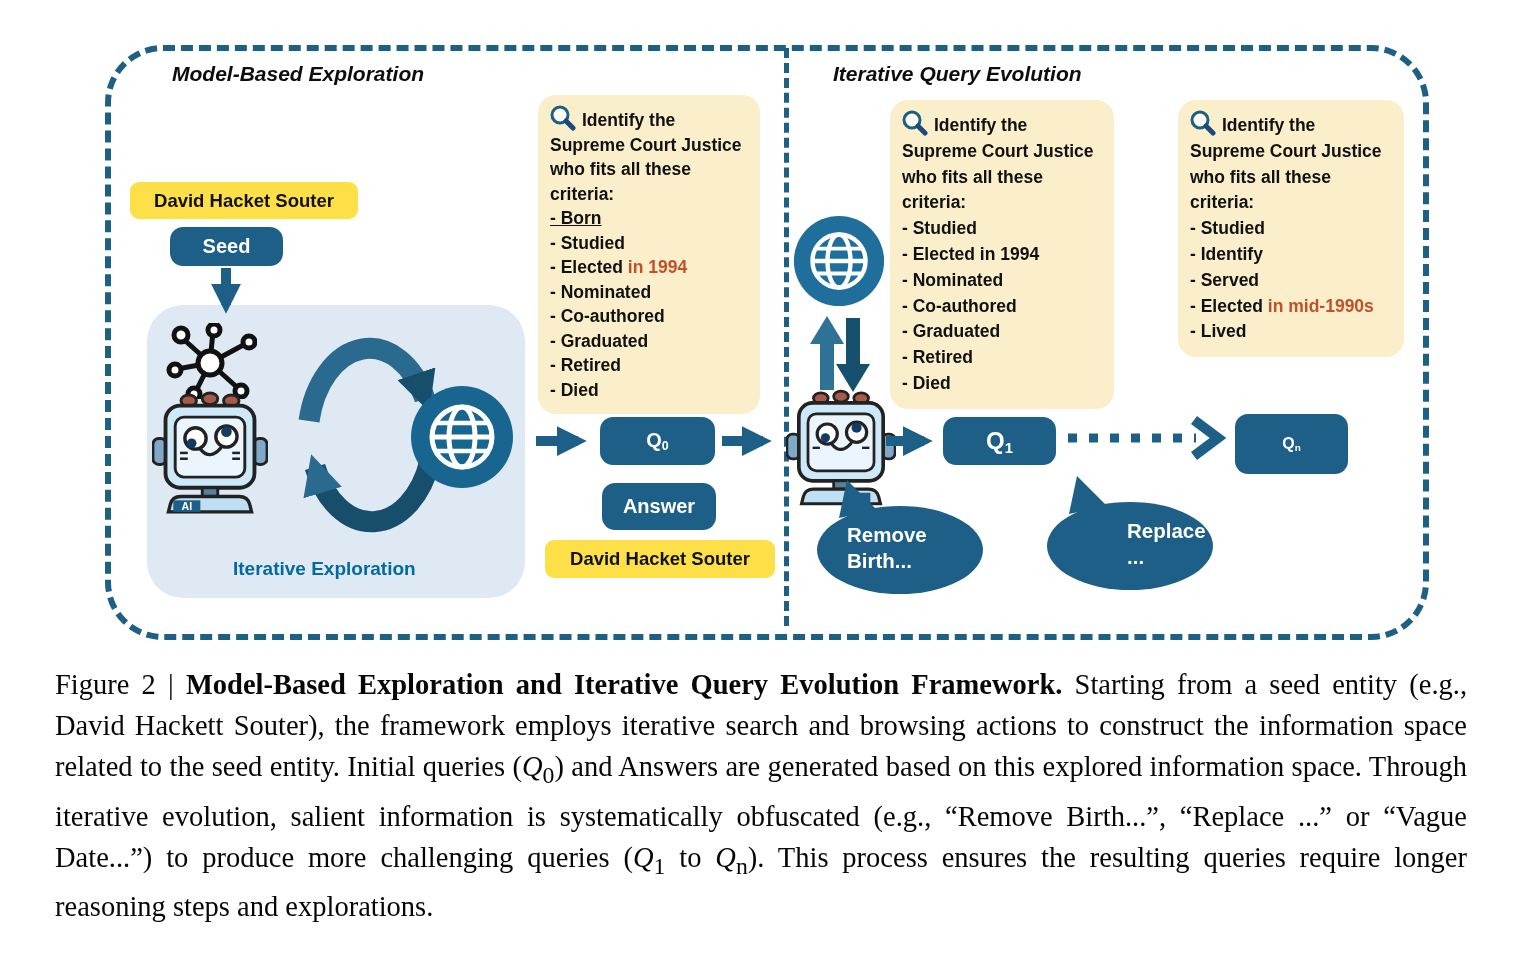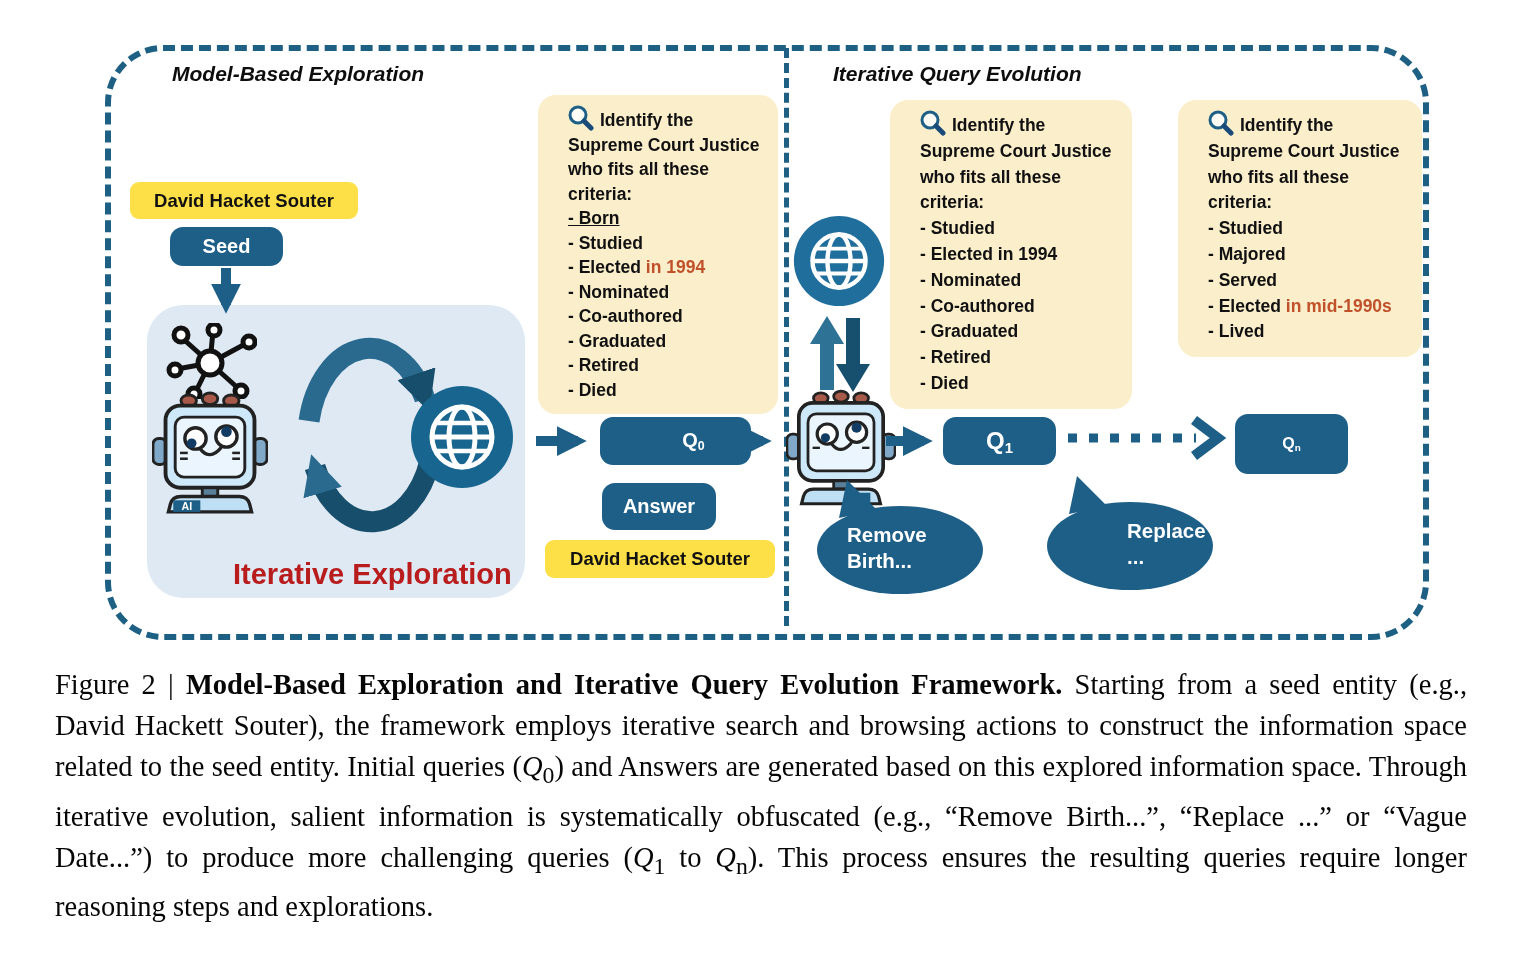--- a/index.html
+++ b/index.html
@@ -9,27 +9,27 @@
   
   .frame{left:105px;top:45px;width:1312px;height:583px;border:6px dashed #1D6083;border-radius:58px;}
   .divider{left:784px;top:48px;height:578px;width:0;border-left:5px dashed #1D6083;}
   .panel-title{font-size:21px;font-weight:bold;font-style:italic;color:#0d0d0d;white-space:nowrap;}
   
   .cream{background:#fde047;border-radius:9px;color:#111;font-weight:bold;
          display:flex;align-items:center;justify-content:center;}
   .teal-btn{background:#1E5F88;border-radius:13px;color:#fff;font-weight:bold;
             display:flex;align-items:center;justify-content:center;text-align:center;}
   .bluepanel{background:#DFE9F4;border-radius:36px;}
-  .qbox{background:#FAEECB;border-radius:18px;padding:10px 14px 12px 30px;
+  .qbox{background:#FAEECB;border-radius:18px;padding:10px 14px 12px 12px;
         font-size:17.5px;font-weight:bold;color:#111;line-height:24.5px;}
   .qbox .hl{color:#C0512B;}
   .qbox .und{text-decoration:underline;}
   .qline{white-space:normal;}
   .mag{vertical-align:-5px;margin-right:6px;}
-  .iter-label{font-size:29px;font-weight:bold;color:#b91c1c;white-space:nowrap;}
+  .iter-label{font-size:19px;font-weight:bold;color:#0369a1;white-space:nowrap;}
   .sub{font-size:0.62em;vertical-align:-0.25em;}
   
   .bubble{width:170px;height:118px;}
   .bubble-text{position:absolute;color:#fff;font-weight:bold;font-size:20.5px;line-height:26px;}
   
   .caption{left:55px;top:664px;width:1412px;font-family:"Liberation Serif",serif;
            font-size:28.5px;line-height:41px;color:#060606;text-align:justify;}
   .caption b{font-weight:bold;}
   .caption i{font-style:italic;}
   svg{display:block;}
@@ -126,21 +126,21 @@
     <div class="qline"><span class="und">- Born</span></div>
     <div class="qline">- Studied</div>
     <div class="qline"><span>- Elected </span><span class="hl">in 1994</span></div>
     <div class="qline">- Nominated</div>
     <div class="qline">- Co-authored</div>
     <div class="qline">- Graduated</div>
     <div class="qline">- Retired</div>
     <div class="qline">- Died</div>
   </div>
 
-  <div class="abs teal-btn" style="left:600px;top:417px;width:115px;height:48px;font-size:20px;padding-left:36px;">
+  <div class="abs teal-btn" style="left:600px;top:417px;width:115px;height:48px;font-size:20px;">
     <span><span>Q</span><span class="sub">0</span></span>
   </div>
   <div class="abs teal-btn" style="left:602px;top:483px;width:114px;height:47px;font-size:20px;">Answer</div>
   <div class="abs cream" style="left:545px;top:540px;width:230px;height:38px;font-size:18.5px;">David Hacket Souter</div>
 
   <svg class="abs" style="left:793px;top:215px;" width="92" height="92" viewBox="0 0 104 104">
     <circle cx="52" cy="52" r="51" fill="#1F6E9C"></circle>
     <circle cx="52" cy="52" r="30" stroke="#fff" stroke-width="5" fill="none"></circle>
     <ellipse cx="52" cy="52" rx="13" ry="30" stroke="#fff" stroke-width="5" fill="none"></ellipse>
     <line x1="22" y1="52" x2="82" y2="52" stroke="#fff" stroke-width="5"></line>
@@ -182,21 +182,21 @@
     <div class="qline">- Retired</div>
     <div class="qline">- Died</div>
   </div>
 
   <div class="abs qbox" style="left:1178px;top:100px;width:200px;line-height:25.8px;">
     <svg class="mag" width="26" height="26" viewBox="0 0 26 26" style="display:inline">
       <circle cx="10" cy="10" r="8" stroke="#1D5F87" stroke-width="3" fill="#fffdf5"></circle>
       <line x1="16" y1="16" x2="23" y2="23" stroke="#1A4A7A" stroke-width="5" stroke-linecap="round"></line>
     </svg><span>Identify the Supreme Court Justice who fits all these criteria:</span>
     <div class="qline">- Studied</div>
-    <div class="qline">- Majored</div>
+    <div class="qline">- Identify</div>
     <div class="qline">- Served</div>
     <div class="qline"><span>- Elected </span><span class="hl">in mid-1990s</span></div>
     <div class="qline">- Lived</div>
   </div>
 
   <div class="abs teal-btn" style="left:943px;top:417px;width:113px;height:48px;font-size:24px;">
     <span><span>Q</span><span class="sub">1</span></span>
   </div>
   <div class="abs teal-btn" style="left:1235px;top:414px;width:113px;height:60px;font-size:16px;">
     <span><span>Q</span><span class="sub">n</span></span>

